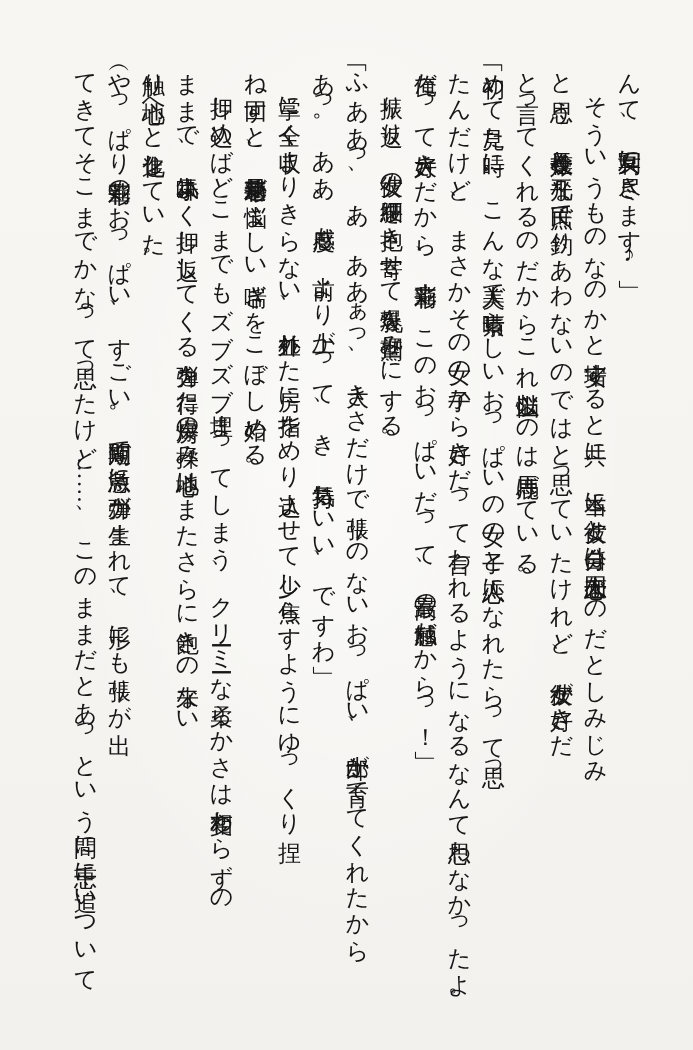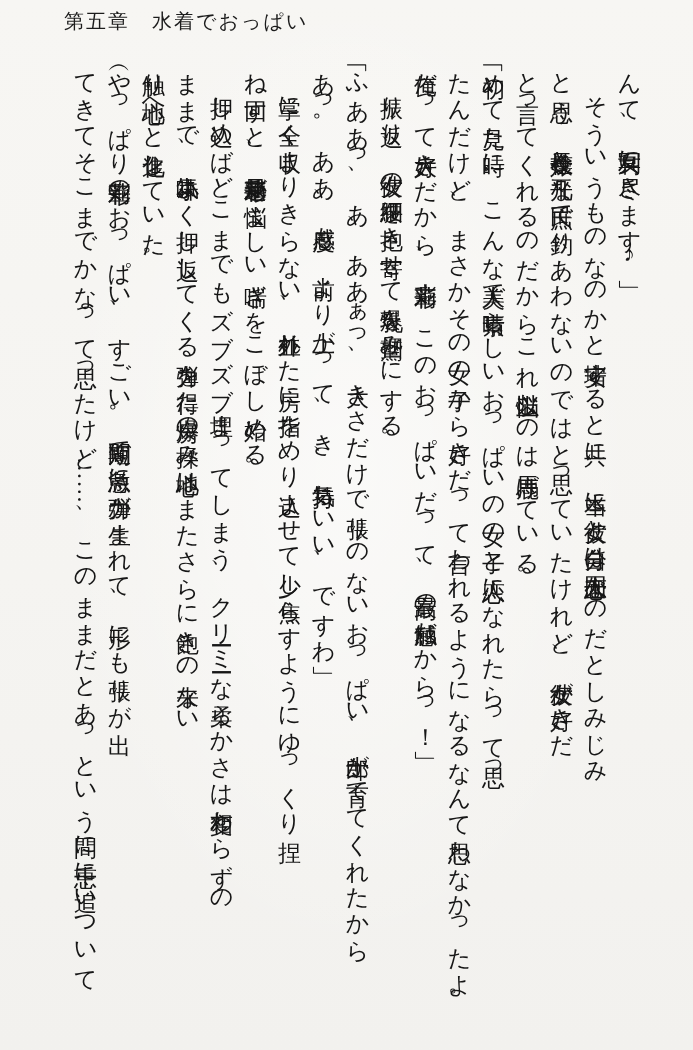--- a/index.html
+++ b/index.html
@@ -56,21 +56,20 @@
     bottom: 0;
     width: 100%;
     height: 45px;
   }
 </style>
 </head>
 <body>
 
 <div class="page">
 
-  <div class="chapter-header">第五章　水着でおっぱい</div>
 
   <div class="body-text">
       <div class="text-line">んて、女冥利に尽きます♪」</div>
       <div class="text-line indent">そういうものなのかと安堵すると共に、本当に彼女と自分は恋人同士なのだとしみじみ</div>
       <div class="text-line">と思う。社長令嬢と平凡な庶民で釣りあわないのではと思っていたけれど、彼女が好きだ</div>
       <div class="text-line">と言ってくれるのだからこれ以上悩むのは馬鹿げている。</div>
       <div class="text-line">「初めて見た時に、こんな美人で素晴らしいおっぱいの女の子と恋人になれたらって思っ</div>
       <div class="text-line">たんだけど、まさかその女の子から好きだって言われるようになるなんて思わなかったよ。</div>
       <div class="text-line">俺だって大好きだから、彩莉華！　このおっぱいだって、最高の感触だからっ！」</div>
       <div class="text-line indent">振り返り、彼女の細腰を抱き寄せて爆乳を鷲掴みにする。</div>

